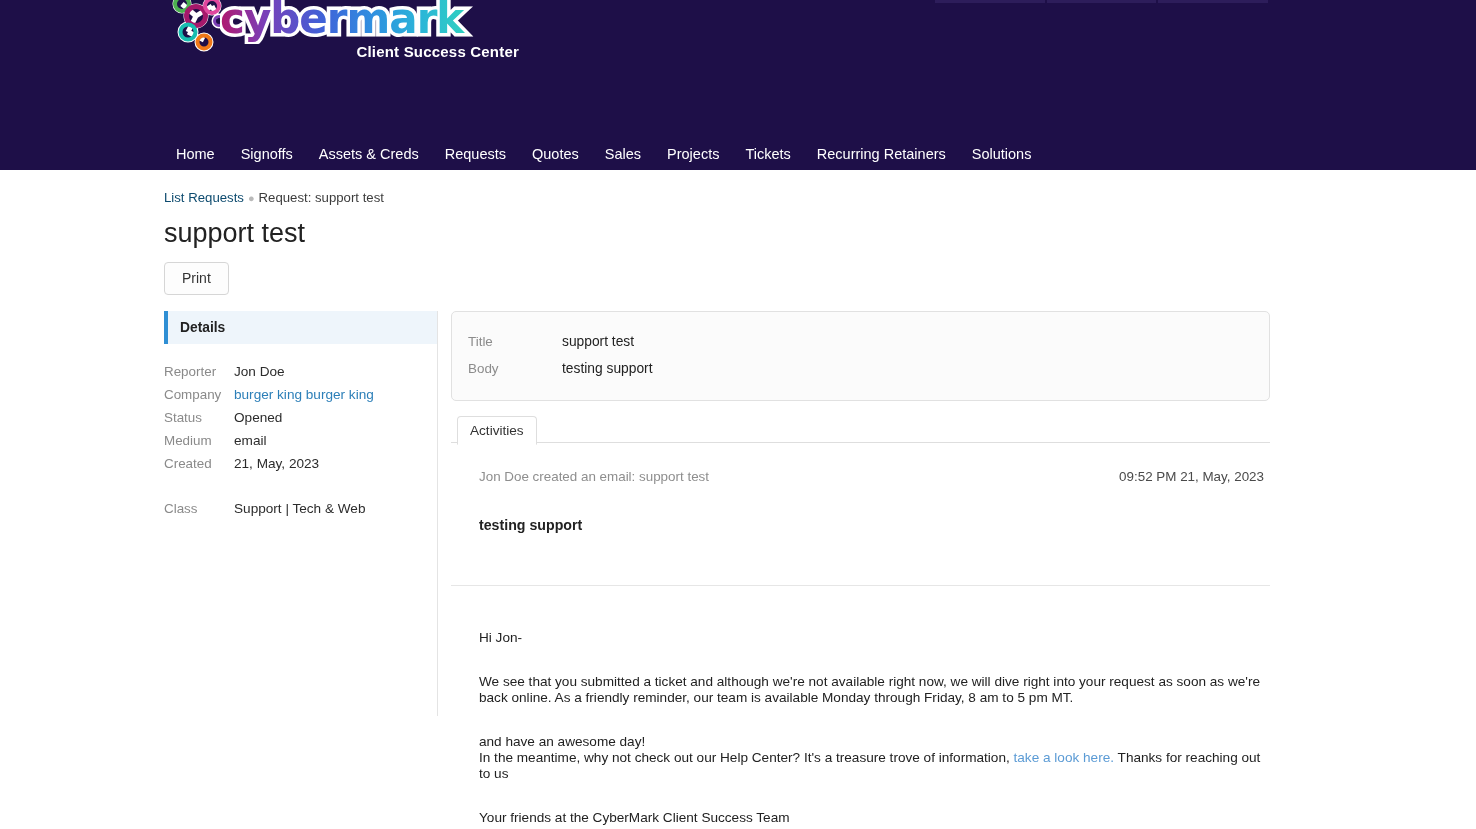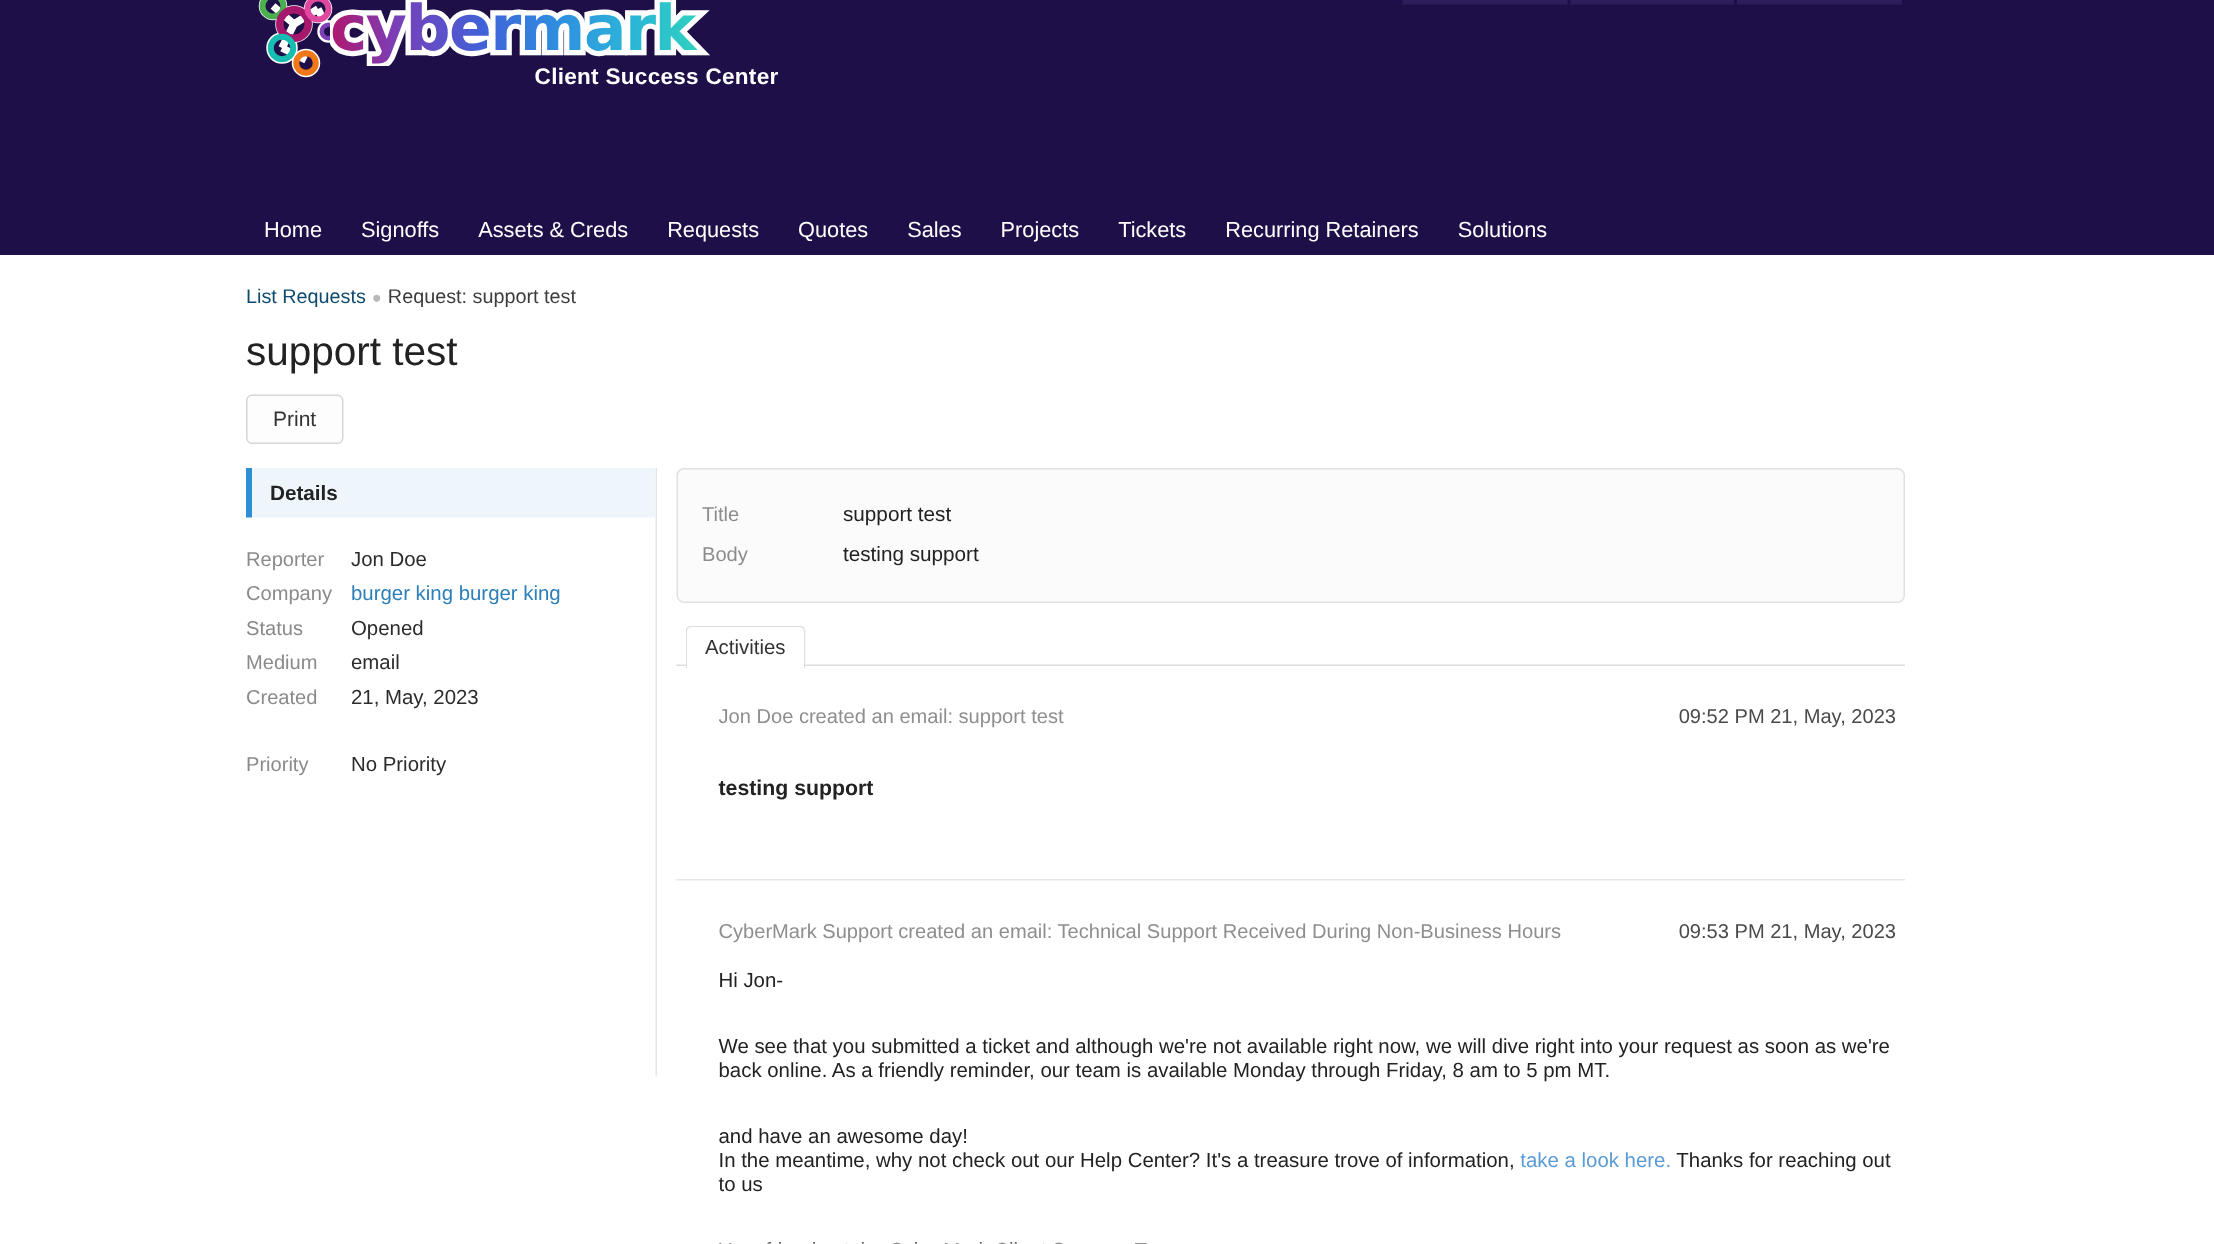--- a/index.html
+++ b/index.html
@@ -333,22 +333,22 @@
           <span class="detail-value">email</span>
         </div>
         <div class="detail-row">
           <span class="detail-label">Created</span>
           <span class="detail-value">21, May, 2023</span>
         </div>
 
         <div class="detail-gap"></div>
 
         <div class="detail-row">
-          <span class="detail-label">Priority</span>
-          <span class="detail-value">No Priority</span>
+          <span class="detail-label">Class</span>
+          <span class="detail-value">Support | Tech &amp; Web</span>
         </div>
       </div>
     </aside>
 
     <main class="col-right">
 
       <section class="summary-card">
         <div class="summary-row">
           <span class="summary-label">Title</span>
           <span class="summary-value">support test</span>
@@ -367,24 +367,20 @@
 
         <article class="activity">
           <div class="activity-head">
             <span class="activity-actor">Jon Doe created an email: support test</span>
             <span class="activity-time">09:52 PM 21, May, 2023</span>
           </div>
           <div class="activity-body strong-body">testing support</div>
         </article>
 
         <article class="activity">
-          <div class="activity-head">
-            <span class="activity-actor">CyberMark Support created an email: Technical Support Received During Non-Business Hours</span>
-            <span class="activity-time">09:53 PM 21, May, 2023</span>
-          </div>
           <div class="activity-body">
             <p class="msg-line greet">Hi Jon-</p>
             <div class="msg-spacer"></div>
             <p class="msg-line">We see that you submitted a ticket and although we're not available right now, we will dive right into your request as soon as we're</p>
             <p class="msg-line">back online. As a friendly reminder, our team is available Monday through Friday, 8 am to 5 pm MT.</p>
             <div class="msg-spacer"></div>
             <p class="msg-line">and have an awesome day!</p>
             <p class="msg-line"><span>In the meantime, why not check out our Help Center? It's a treasure trove of information,</span>
               <a class="inline-link">take a look here.</a>
               <span>Thanks for reaching out to us</span></p>

